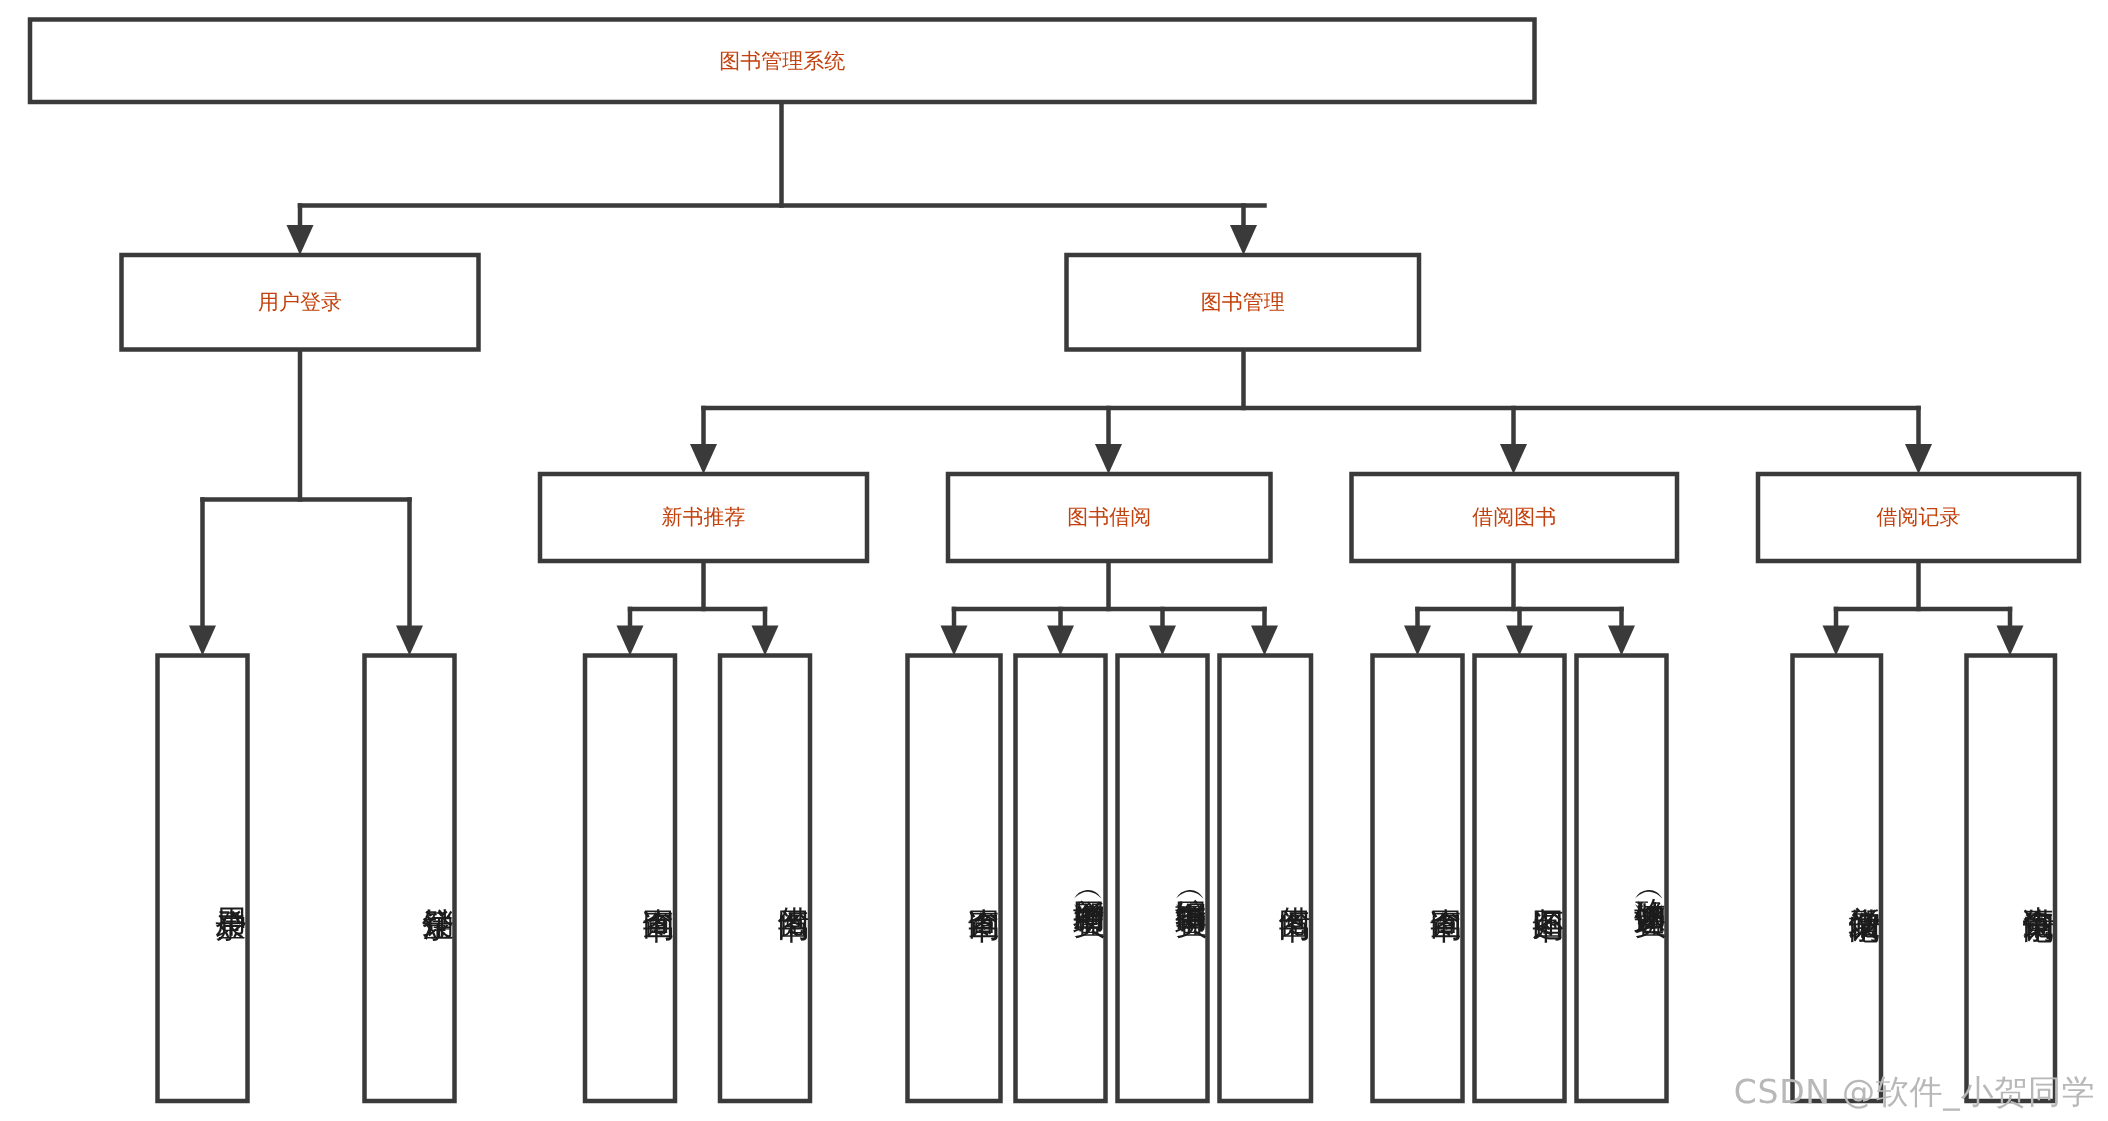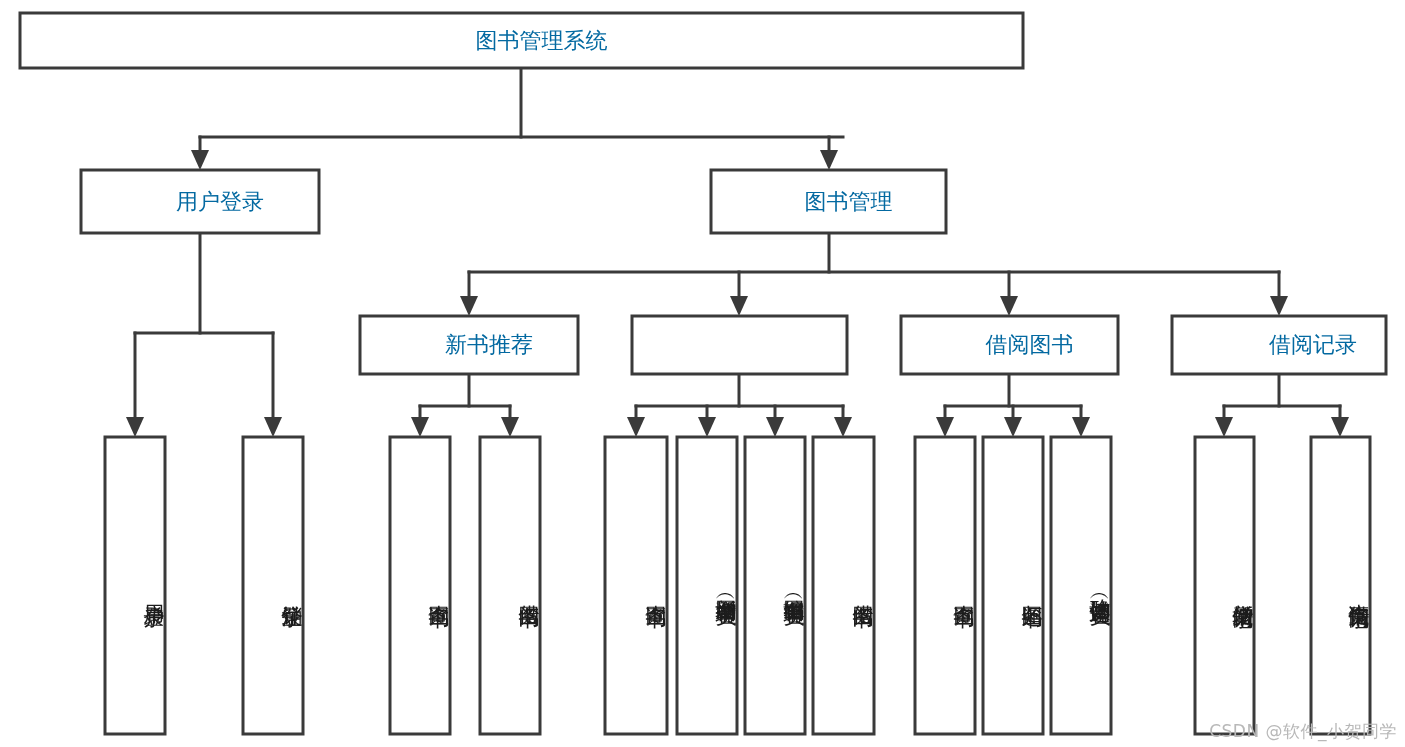--- a/index.html
+++ b/index.html
@@ -10,24 +10,24 @@
   .node-box{fill:#ffffff;stroke:#3a3a3a;stroke-width:3;}
   .connector{stroke:#3a3a3a;stroke-width:3;fill:none;stroke-linecap:square;}
   .arrow-head{fill:#3a3a3a;stroke:none;}
   .vlabel{position:absolute;display:flex;align-items:flex-start;justify-content:center;
       writing-mode:vertical-rl;text-orientation:upright;
       font-family:"DejaVu Sans","Liberation Sans",sans-serif;
       font-size:21px;line-height:1.06;color:#1c1c1c;letter-spacing:1px;
       white-space:nowrap;pointer-events:none;}
   .hlabel{position:absolute;display:flex;align-items:center;justify-content:center;
       font-family:"DejaVu Sans","Liberation Sans",sans-serif;
-      font-size:22px;color:#0369a1;white-space:nowrap;pointer-events:none;padding-left:20px;}
+      font-size:14px;color:#c2410c;white-space:nowrap;pointer-events:none;}
   #watermark{position:absolute;right:8px;bottom:4px;
       font-family:"DejaVu Sans","Liberation Sans",sans-serif;
-      font-size:17px;color:#b8b8b8;white-space:nowrap;letter-spacing:0.5px;margin-top:20px;}
+      font-size:22px;color:#b8b8b8;white-space:nowrap;letter-spacing:0.5px;margin-top:20px;}
 </style>
 </head>
 <body>
 
 <div id="diagram-root">
 
   <svg id="flow" viewBox="0 0 1405 747">
     <defs>
       <marker id="ah" viewBox="0 0 12 14" refX="6" refY="13" markerWidth="12" markerHeight="14" orient="auto-start-reverse" markerUnits="userSpaceOnUse">
         <path d="M0,0 L12,0 L6,14 Z" class="arrow-head"></path>
@@ -122,24 +122,25 @@
   </svg>
 
   <div class="hlabel" style="left:20px;top:13px;width:1003px;height:55px;">图书管理系统</div>
 
   <div class="hlabel" style="left:81px;top:170px;width:238px;height:63px;">用户登录</div>
 
   <div class="hlabel" style="left:711px;top:170px;width:235px;height:63px;font-family:Liberation Serif, serif;">图书管理</div>
 
   <div class="hlabel" style="left:360px;top:316px;width:218px;height:58px;">新书推荐</div>
 
+  <div class="hlabel" style="left:632px;top:316px;width:215px;height:58px;">图书借阅</div>
 
   <div class="hlabel" style="left:901px;top:316px;width:217px;height:58px;">借阅图书</div>
 
-  <div class="hlabel" style="left:1172px;top:316px;width:214px;height:58px;margin-left:14px;">借阅记录</div>
+  <div class="hlabel" style="left:1172px;top:316px;width:214px;height:58px;">借阅记录</div>
 
   <div class="vlabel" style="left:105px;top:455px;width:60px;height:270px;">用户登录</div>
   <div class="vlabel" style="left:243px;top:455px;width:60px;height:270px;">注销登录</div>
 
   <div class="vlabel" style="left:390px;top:455px;width:60px;height:270px;">查询图书</div>
   <div class="vlabel" style="left:480px;top:455px;width:60px;height:270px;">借阅图书</div>
 
   <div class="vlabel" style="left:605px;top:455px;width:62px;height:270px;">查询图书</div>
   <div class="vlabel" style="left:677px;top:443px;width:60px;height:286px;">新增图书（管理员）</div>
   <div class="vlabel" style="left:745px;top:443px;width:60px;height:286px;">编辑图书（管理员）</div>

